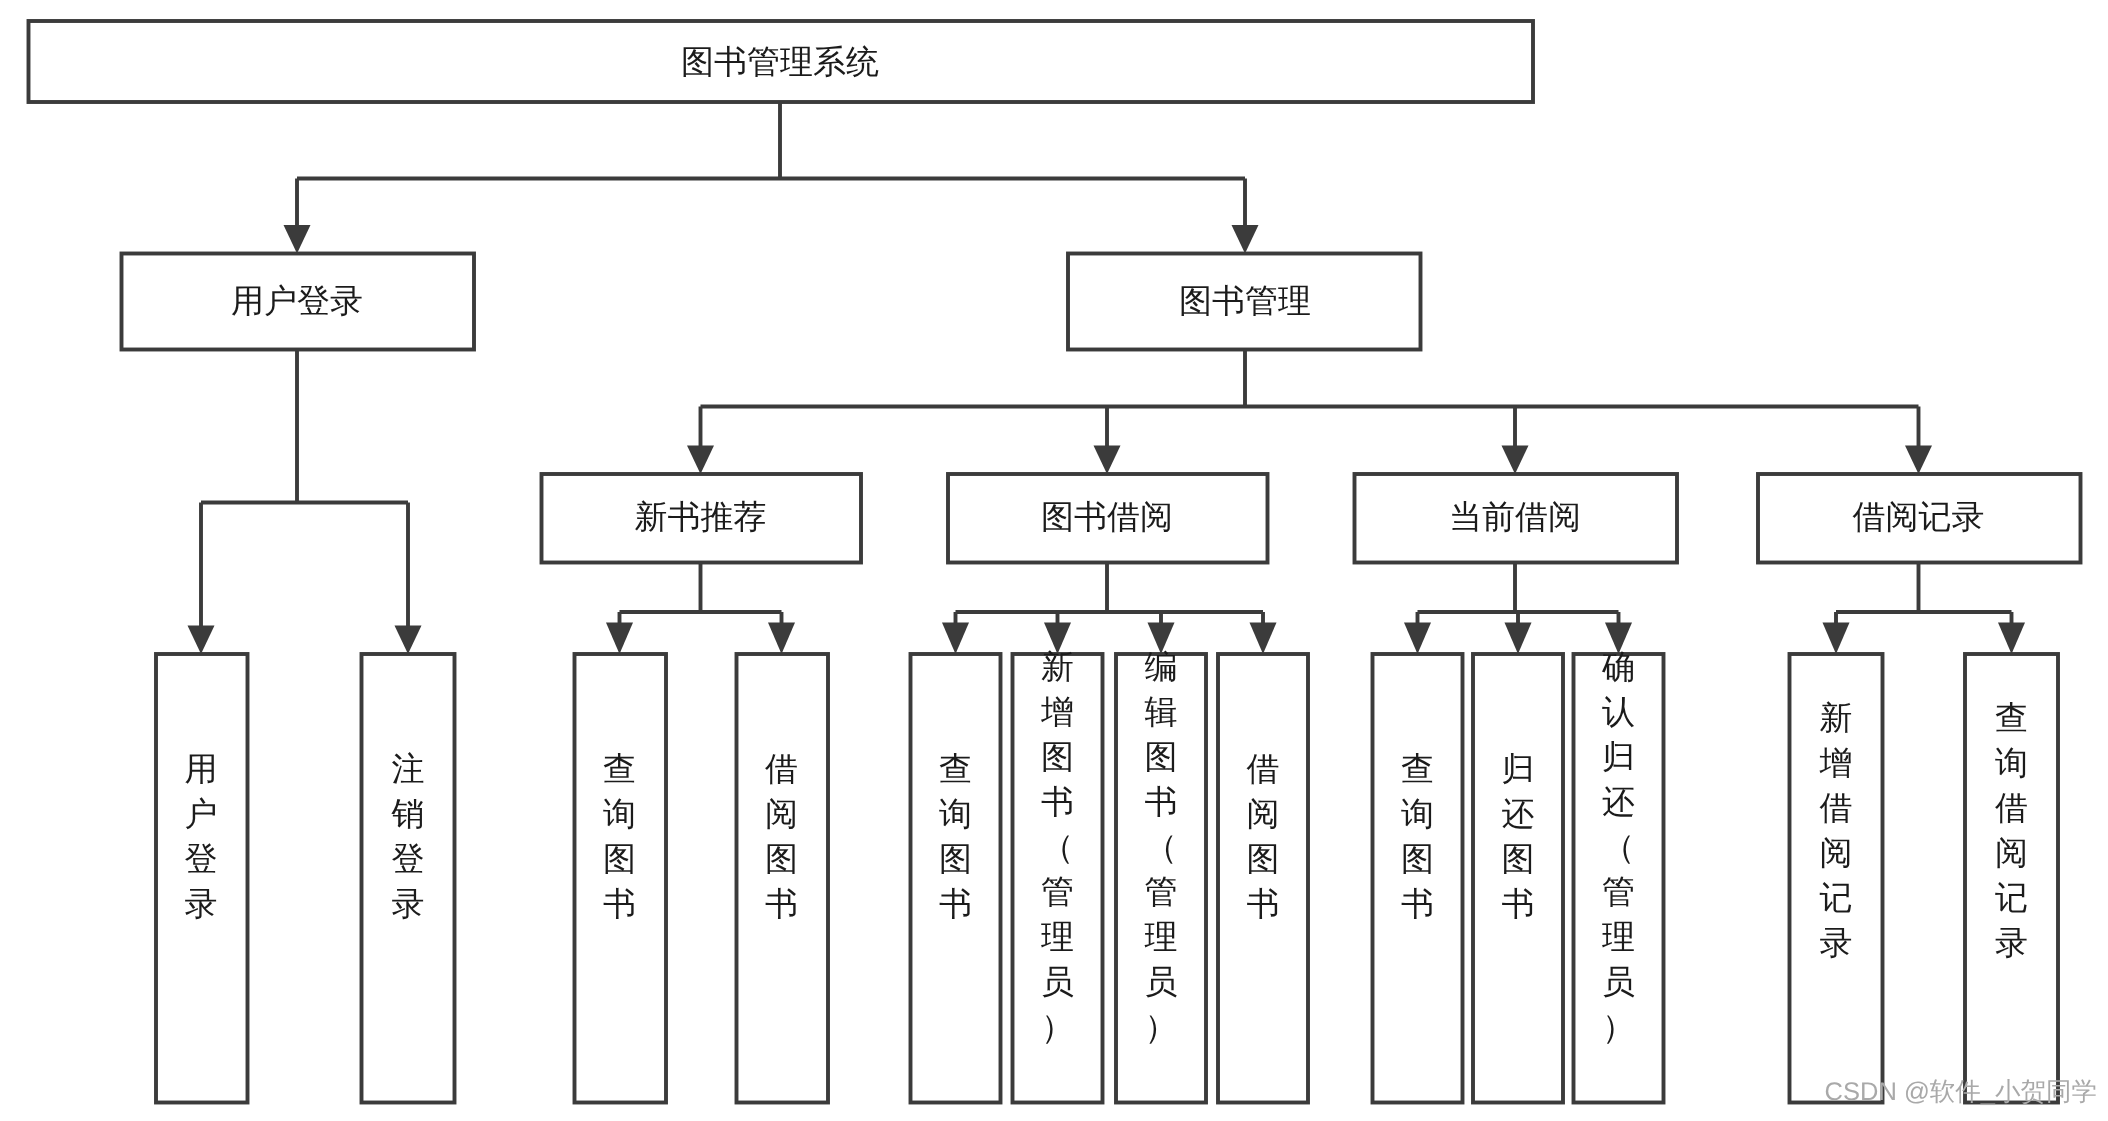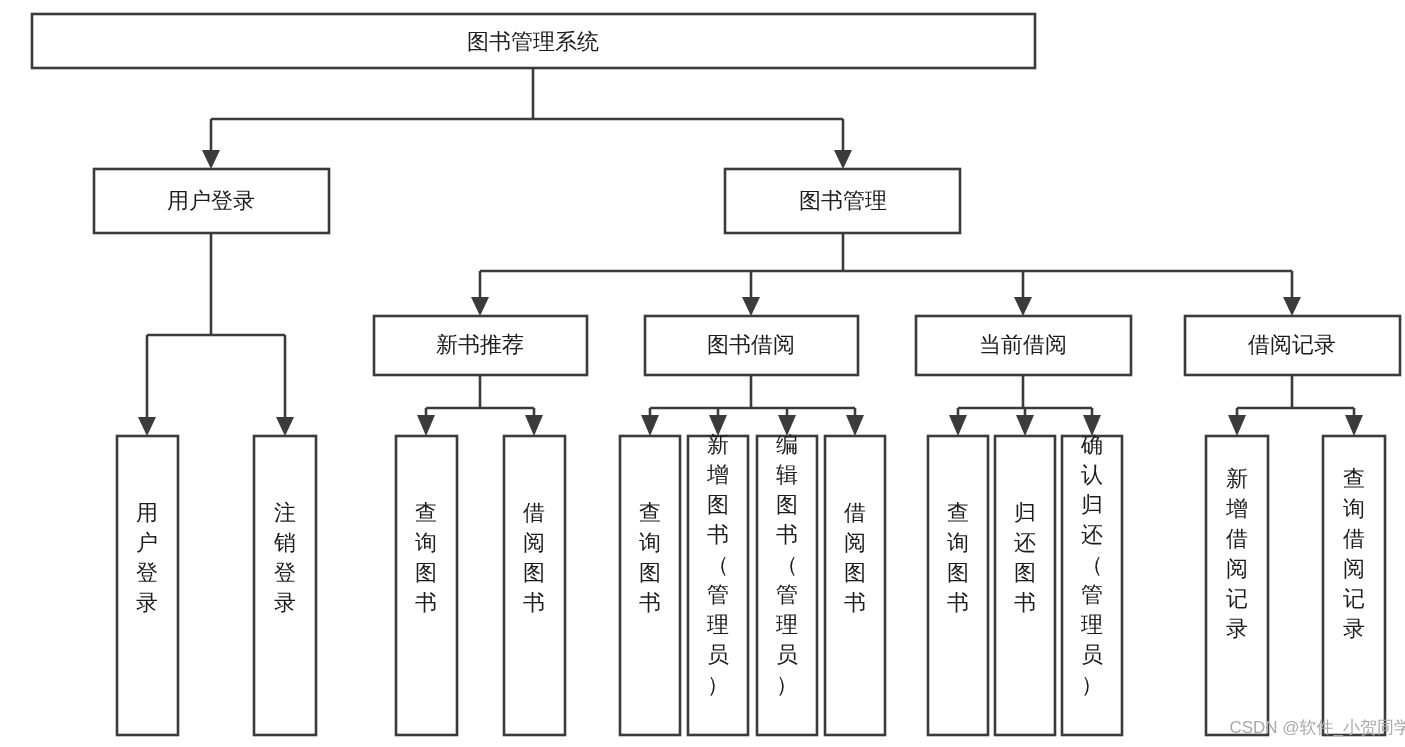--- a/index.html
+++ b/index.html
@@ -13,21 +13,20 @@
     font-family: "Liberation Sans", "DejaVu Sans", sans-serif;
     overflow: hidden;
     position: relative;
   }
   #diagram-root {
     position: absolute;
     left: 0;
     top: 0;
     width: 1169px;
     height: 747px;
-    margin-left: 13px;
   }
   svg.diagram {
     display: block;
     width: 1405px;
     height: 747px;
   }
   .node-box {
     fill: #ffffff;
     stroke: #3b3b3b;
     stroke-width: 2.6;

